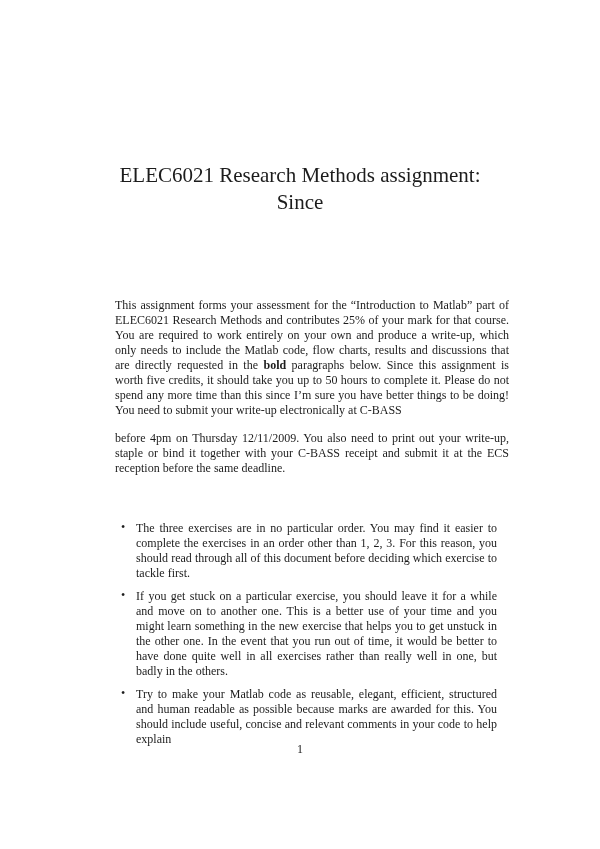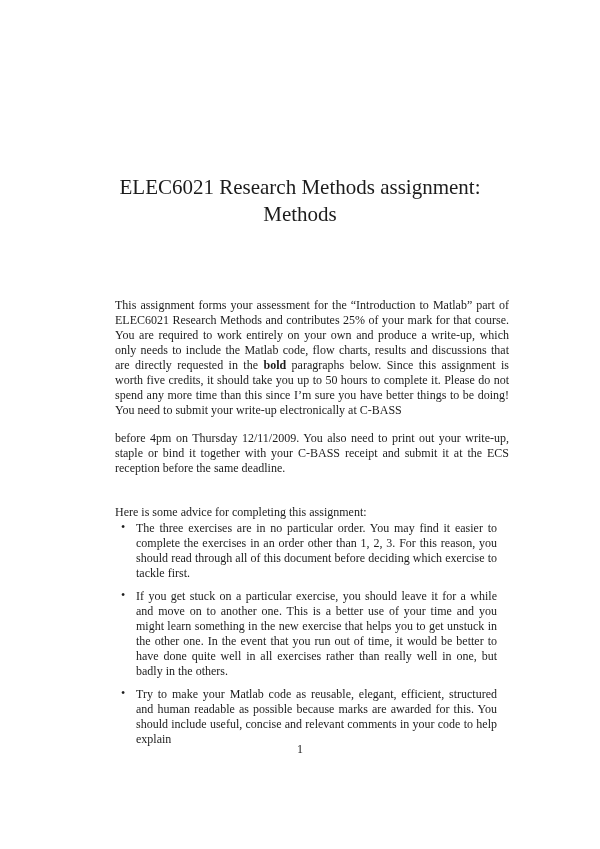--- a/index.html
+++ b/index.html
@@ -13,21 +13,21 @@
     height: 849px;
     margin: 0 auto;
     background: #ffffff;
     color: #1c1c1c;
     font-family: "Liberation Serif", serif;
     overflow: hidden;
   }
   .doc-title {
     position: absolute;
     left: 103px;
-    top: 174px;
+    top: 162px;
     width: 394px;
     font-size: 21px;
     line-height: 27px;
     text-align: center;
     font-weight: normal;
     margin: 0;
   }
   .doc-title span { display: block; }
   .body-text {
     position: absolute;
@@ -87,29 +87,28 @@
     margin: 0;
   }
 </style>
 </head>
 <body>
 
 <div class="page">
 
   <h1 class="doc-title">
     <span>ELEC6021 Research Methods assignment:</span>
-    <span>Methods</span>
+    <span>Since</span>
   </h1>
 
   <p class="body-text para-intro"><span>This assignment forms your assessment for the “Introduction to Matlab” part of ELEC6021 Research Methods and contributes 25% of your mark for that course. You are required to work entirely on your own and produce a write-up, which only needs to include the Matlab code, flow charts, results and discussions that are directly requested in the </span><span class="bold-word">bold</span><span> paragraphs below. Since this assignment is worth five credits, it should take you up to 50 hours to complete it. Please do not spend any more time than this since I’m sure you have better things to be doing! You need to submit your write-up electronically at C-BASS</span></p>
 
 
   <p class="body-text para-deadline">before 4pm on Thursday 12/11/2009. You also need to print out your write-up, staple or bind it together with your C-BASS receipt and submit it at the ECS reception before the same deadline.</p>
 
-  <p class="body-text para-advice">Here is some advice for completing this assignment:</p>
 
   <div class="bullet-list">
     <div class="bullet-item">
       <span class="bullet-marker">•</span>
       <span>The three exercises are in no particular order. You may find it easier to complete the exercises in an order other than 1, 2, 3. For this reason, you should read through all of this document before deciding which exercise to tackle first.</span>
     </div>
     <div class="bullet-item">
       <span class="bullet-marker">•</span>
       <span>If you get stuck on a particular exercise, you should leave it for a while and move on to another one. This is a better use of your time and you might learn something in the new exercise that helps you to get unstuck in the other one. In the event that you run out of time, it would be better to have done quite well in all exercises rather than really well in one, but badly in the others.</span>
     </div>

